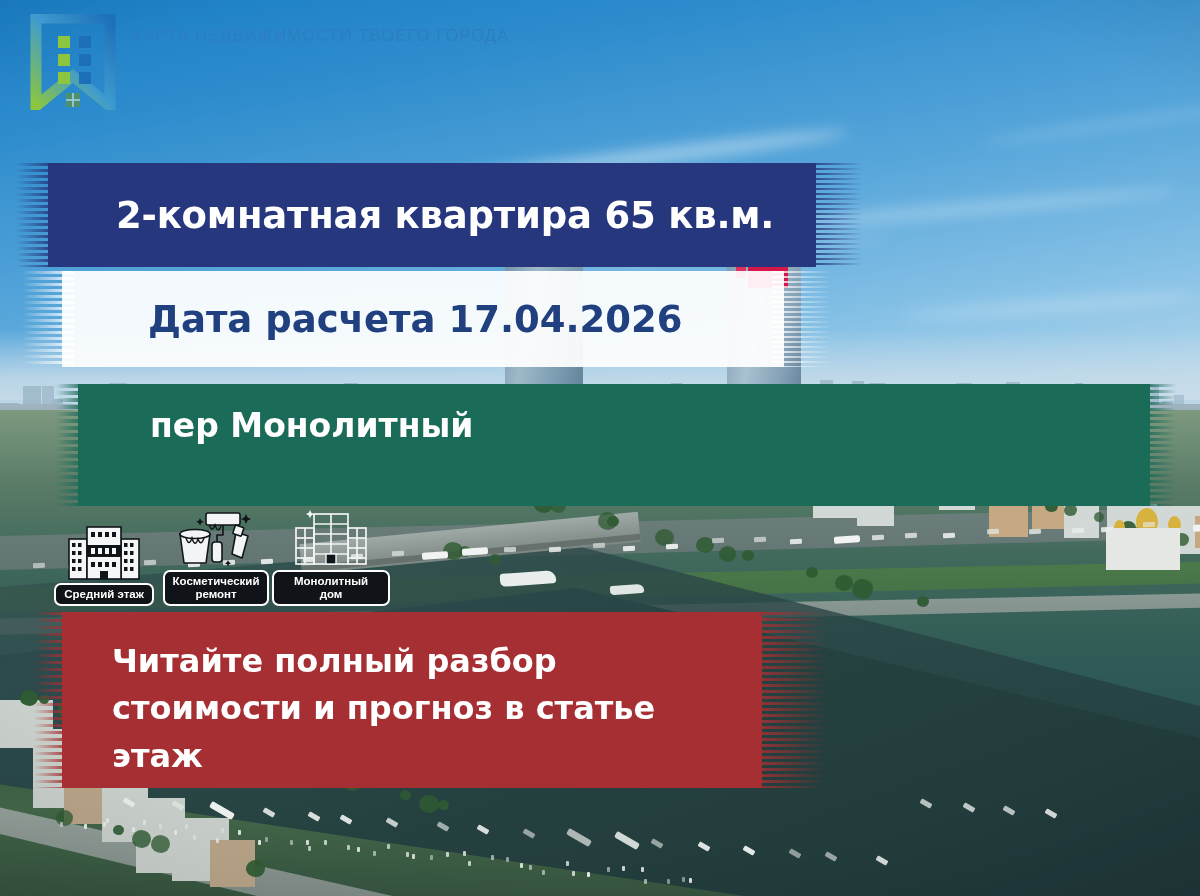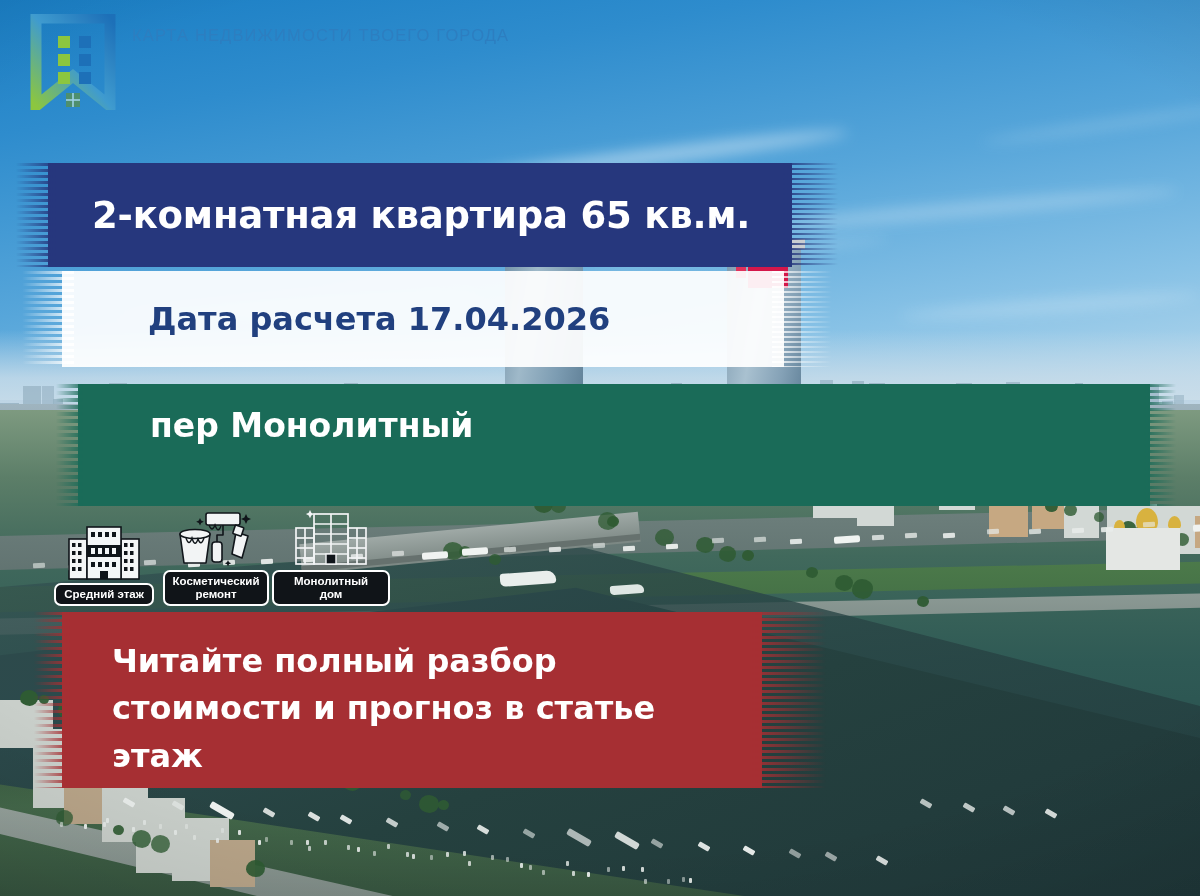--- a/index.html
+++ b/index.html
@@ -121,21 +121,21 @@
   .banner .bg{position:absolute;inset:0;}
   .banner .txt{position:relative;z-index:2;}
 
   
   .brush{
     position:absolute;top:0;bottom:0;width:46px;
     background-repeat:repeat-y;
   }
 
   
-  #bn-blue{left:48px;top:163px;width:744px;height:104px;}
+  #bn-blue{left:48px;top:163px;width:744px;height:104px;padding-left:24px;}
   #bn-blue .bg{background:#26377d;}
   #bn-blue .edgeL{left:-32px;width:40px;background:
      repeating-linear-gradient(to bottom,
        #26377d 0px,#26377d 3px,rgba(38,55,125,0) 3px,rgba(38,55,125,0) 6px);
      -webkit-mask-image:linear-gradient(to left,#000,transparent);
              mask-image:linear-gradient(to left,#000,transparent);}
   #bn-blue .edgeR{right:-46px;width:56px;background:
      repeating-linear-gradient(to bottom,
        #26377d 0px,#26377d 2px,rgba(38,55,125,0) 2px,rgba(38,55,125,0) 5px);
      -webkit-mask-image:linear-gradient(to right,#000,transparent);
@@ -149,21 +149,21 @@
   #bn-white .edgeL{left:-40px;width:52px;background:
      repeating-linear-gradient(to bottom,
        rgba(255,255,255,.93) 0px,rgba(255,255,255,.93) 3px,rgba(255,255,255,0) 3px,rgba(255,255,255,0) 6px);
      -webkit-mask-image:linear-gradient(to left,#000,transparent);
              mask-image:linear-gradient(to left,#000,transparent);}
   #bn-white .edgeR{right:-48px;width:60px;background:
      repeating-linear-gradient(to bottom,
        rgba(255,255,255,.93) 0px,rgba(255,255,255,.93) 2px,rgba(255,255,255,0) 2px,rgba(255,255,255,0) 5px);
      -webkit-mask-image:linear-gradient(to right,#000,transparent);
              mask-image:linear-gradient(to right,#000,transparent);}
-  #bn-white .txt{color:#21407f;font-size:32px;font-weight:700;margin-left:86px;
+  #bn-white .txt{color:#21407f;font-size:37px;font-weight:700;margin-left:86px;
        font-family:"DejaVu Sans","Liberation Sans",sans-serif;}
 
   
   #bn-green{left:78px;top:384px;width:1072px;height:122px;align-items:flex-start;}
   #bn-green .bg{background:#1a6b58;}
   #bn-green .edgeL{left:-22px;width:30px;background:
      repeating-linear-gradient(to bottom,
        #1a6b58 0px,#1a6b58 4px,rgba(26,107,88,0) 4px,rgba(26,107,88,0) 7px);
      -webkit-mask-image:linear-gradient(to left,#000,transparent);
              mask-image:linear-gradient(to left,#000,transparent);}

